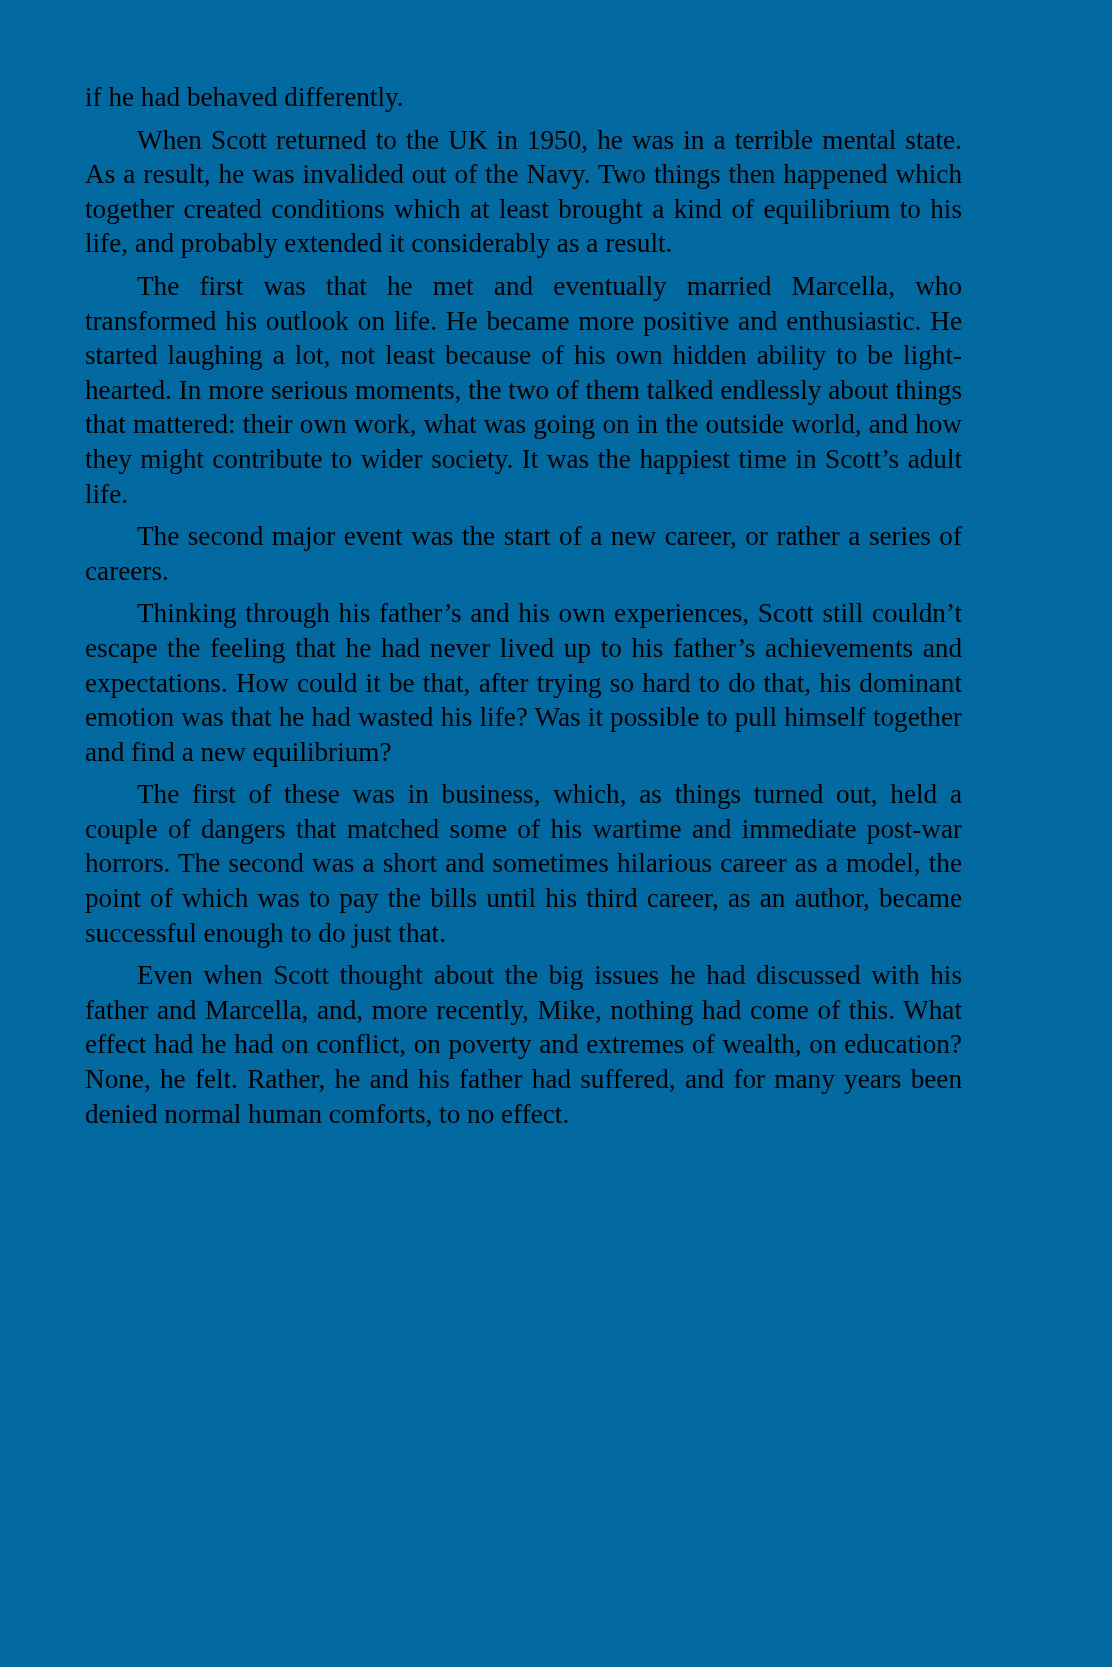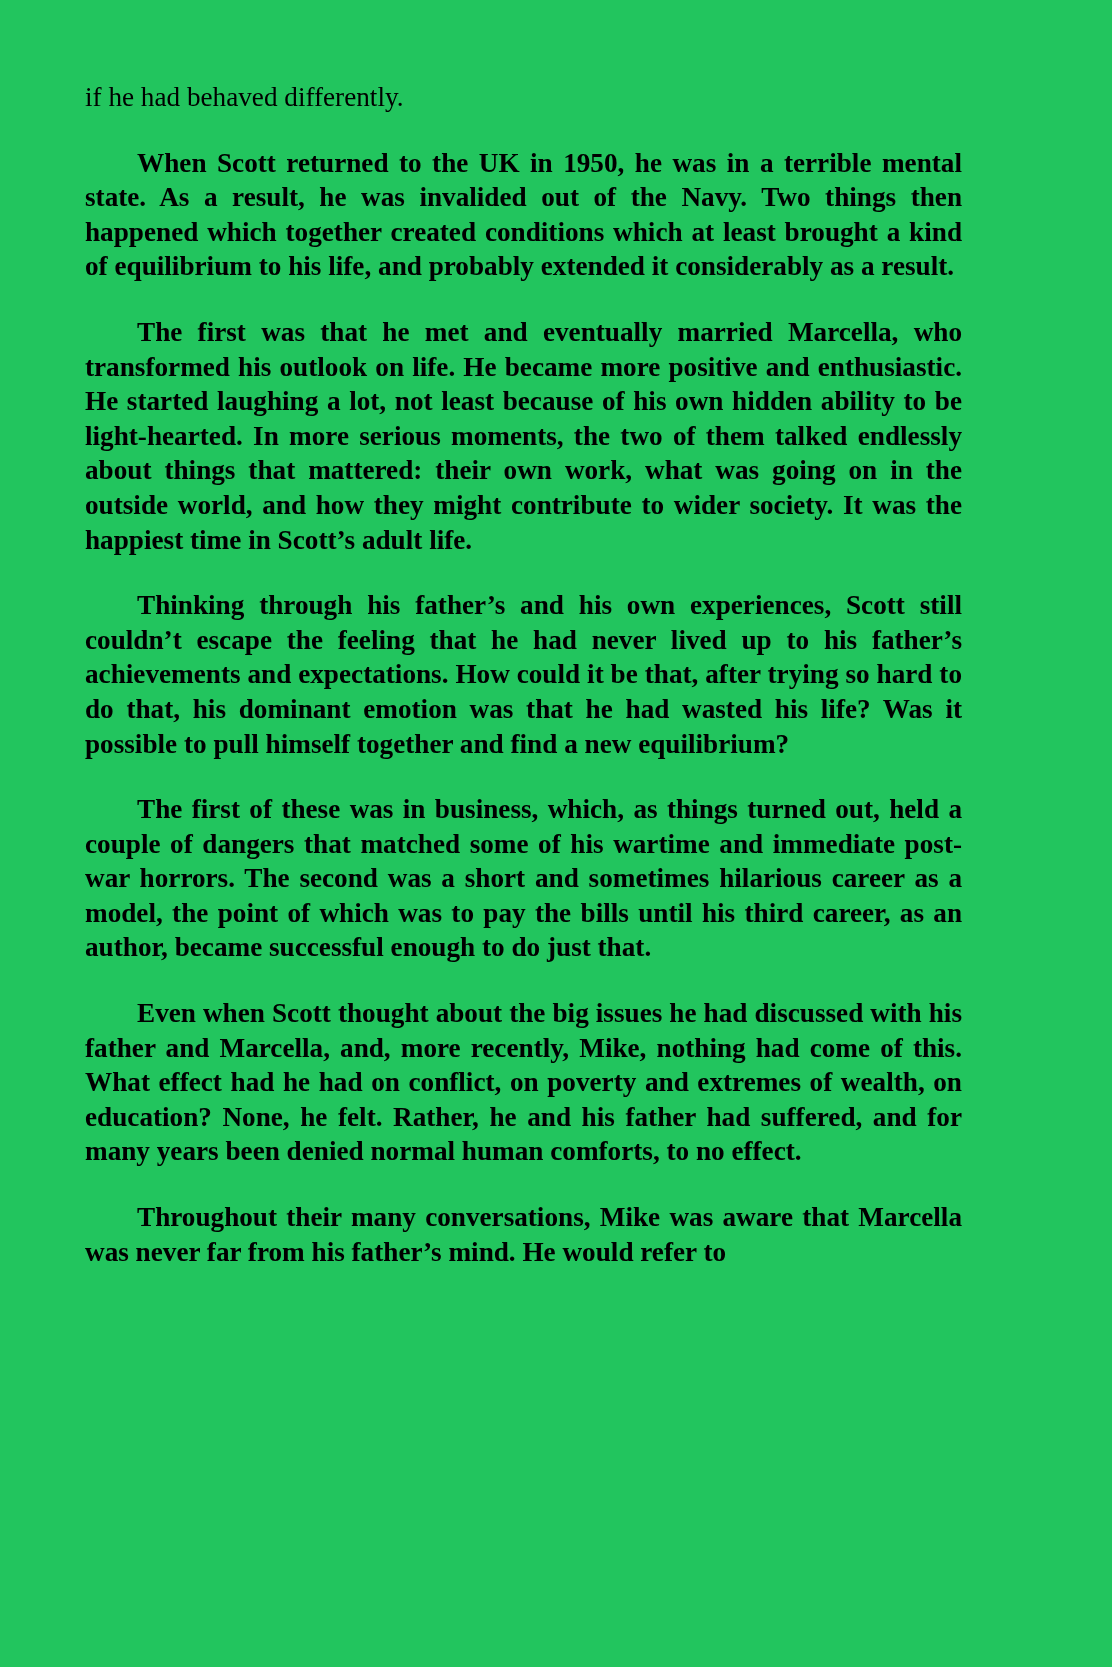--- a/index.html
+++ b/index.html
@@ -4,21 +4,21 @@
 <style>
   html, body {
     margin: 0;
     padding: 0;
     background: #ffffff;
   }
   .page {
     position: relative;
     width: 1112px;
     height: 1667px;
-    background: #22c55e;
+    background: #0369a1;
     overflow: hidden;
     box-sizing: border-box;
   }
   .text-column {
     position: absolute;
     left: 85px;
     top: 80px;
     width: 877px;
     font-family: "Liberation Serif", "DejaVu Serif", serif;
     font-size: 27.2px;
@@ -33,40 +33,39 @@
     padding: 0;
     text-indent: 52px;
     text-align: justify;
     hyphens: none;
     -webkit-hyphens: none;
   }
   p.para.continuation {
     text-indent: 0;
   }
   p.para + p.para {
-    margin-top: 31px;
-    font-weight: bold;
+    margin-top: 8px;
   }
   
 </style>
 </head>
 <body>
 
 <div class="page">
   <div class="text-column">
 
     <p class="para continuation">if he had behaved differently.</p>
 
     <p class="para">When Scott returned to the UK in 1950, he was in a terrible mental state. As a result, he was invalided out of the Navy. Two things then happened which together created conditions which at least brought a kind of equilibrium to his life, and probably extended it considerably as a result.</p>
 
     <p class="para">The first was that he met and eventually married Marcella, who transformed his outlook on life. He became more positive and enthusiastic. He started laughing a lot, not least because of his own hidden ability to be light-hearted. In more serious moments, the two of them talked endlessly about things that mattered: their own work, what was going on in the outside world, and how they might contribute to wider society. It was the happiest time in Scott’s adult life.</p>
 
+    <p class="para">The second major event was the start of a new career, or rather a series of careers.</p>
 
     <p class="para">Thinking through his father’s and his own experiences, Scott still couldn’t escape the feeling that he had never lived up to his father’s achievements and expectations. How could it be that, after trying so hard to do that, his dominant emotion was that he had wasted his life? Was it possible to pull himself together and find a new equilibrium?</p>
 
     <p class="para">The first of these was in business, which, as things turned out, held a couple of dangers that matched some of his wartime and immediate post-war horrors. The second was a short and sometimes hilarious career as a model, the point of which was to pay the bills until his third career, as an author, became successful enough to do just that.</p>
 
     <p class="para">Even when Scott thought about the big issues he had discussed with his father and Marcella, and, more recently, Mike, nothing had come of this. What effect had he had on conflict, on poverty and extremes of wealth, on education? None, he felt. Rather, he and his father had suffered, and for many years been denied normal human comforts, to no effect.</p>
 
-    <p class="para">Throughout their many conversations, Mike was aware that Marcella was never far from his father’s mind. He would refer to</p>
 
   </div>
 </div>
 
 </body></html>

